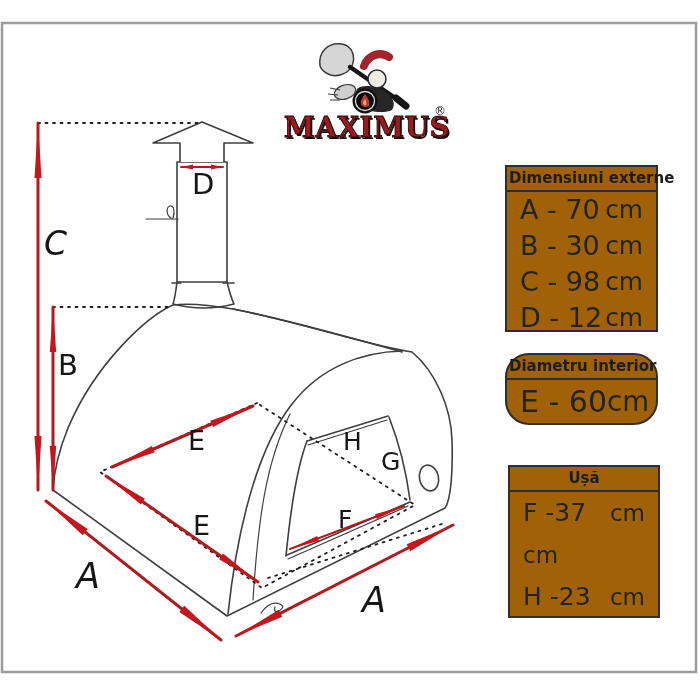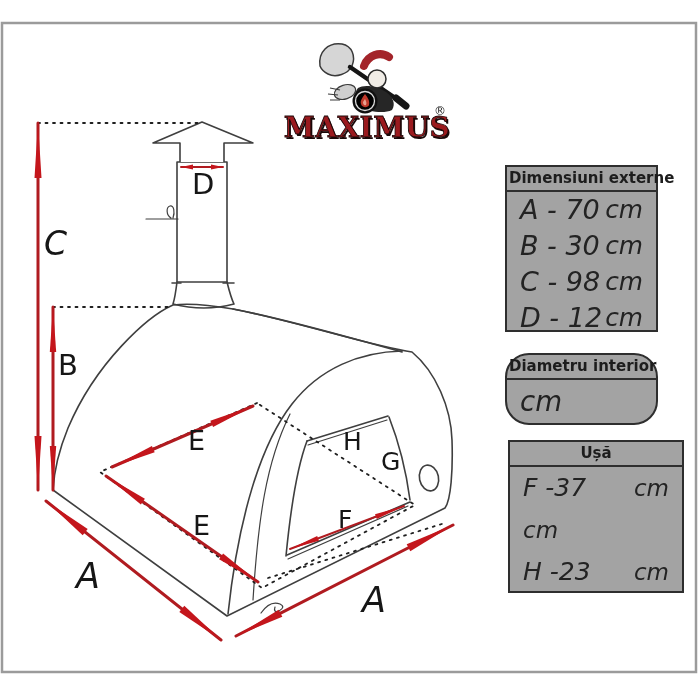--- a/index.html
+++ b/index.html
@@ -11,25 +11,25 @@
   .sketch{fill:none;stroke:var(--line,#3f3f3f);stroke-width:1.6;stroke-linecap:round;stroke-linejoin:round;}
   .sketch-fill{fill:#ffffff;stroke:var(--line,#3f3f3f);stroke-width:1.6;stroke-linejoin:round;}
   .thin{stroke-width:1.2;}
   .dotted{fill:none;stroke:#1f1f1f;stroke-width:1.8;stroke-dasharray:2 5.5;stroke-linecap:round;}
   .arrow-line{stroke:var(--arrow-red,#b01b20);fill:none;stroke-linecap:round;}
   .arrow-head{fill:var(--arrow-head,#c4161c);stroke:none;}
   .dim-label{fill:#161616;font-family:"DejaVu Sans",sans-serif;}
   .dim-italic{font-style:italic;}
 
   
-  .info-box{position:absolute;background:#a3a3a3;border:2px solid #2e2e2e;box-sizing:border-box;}
+  .info-box{position:absolute;background:#a16207;border:2px solid #2e2e2e;box-sizing:border-box;}
   .info-box .hdr{font-weight:bold;font-size:15px;color:#1d1d1d;text-align:center;
                  border-bottom:2px solid #2e2e2e;padding:2px 2px 3px;white-space:pre;}
   .info-box .row{display:flex;justify-content:space-between;align-items:flex-end;
-                 padding:0 13px;color:#232323;white-space:pre;font-style:italic;}
+                 padding:0 13px;color:#232323;white-space:pre;}
   #box-external .row{height:36px;line-height:36px;font-size:27px;}
   #box-interior .row{height:44px;line-height:44px;font-size:30px;}
   #box-door .row{height:42px;line-height:42px;font-size:25px;}
   .row .unit{font-size:0.92em;}
 
   .logo-text{fill:var(--logo-red,#9a1a1e);font-family:"DejaVu Serif",serif;font-weight:bold;}
 </style>
 </head>
 <body>
 
@@ -176,25 +176,26 @@
     </div>
     <div class="row">
       <span>D - 12</span>
       <span class="unit">cm</span>
     </div>
   </div>
 
   <div class="info-box" id="box-interior" style="left:505px;top:353px;width:153px;height:72px;border-radius:24px;">
     <div class="hdr">Diametru interior</div>
     <div class="row">
+      <span>E - 60</span>
       <span class="unit">cm</span>
     </div>
   </div>
 
-  <div class="info-box" id="box-door" style="left:508px;top:440px;width:176px;height:153px;">
+  <div class="info-box" id="box-door" style="left:508px;top:465px;width:152px;height:153px;">
     <div class="hdr">Ușă</div>
     <div class="row">
       <span>F -37</span>
       <span class="unit">cm</span>
     </div>
     <div class="row">
       <span class="unit">cm</span>
     </div>
     <div class="row">
       <span>H -23</span>

